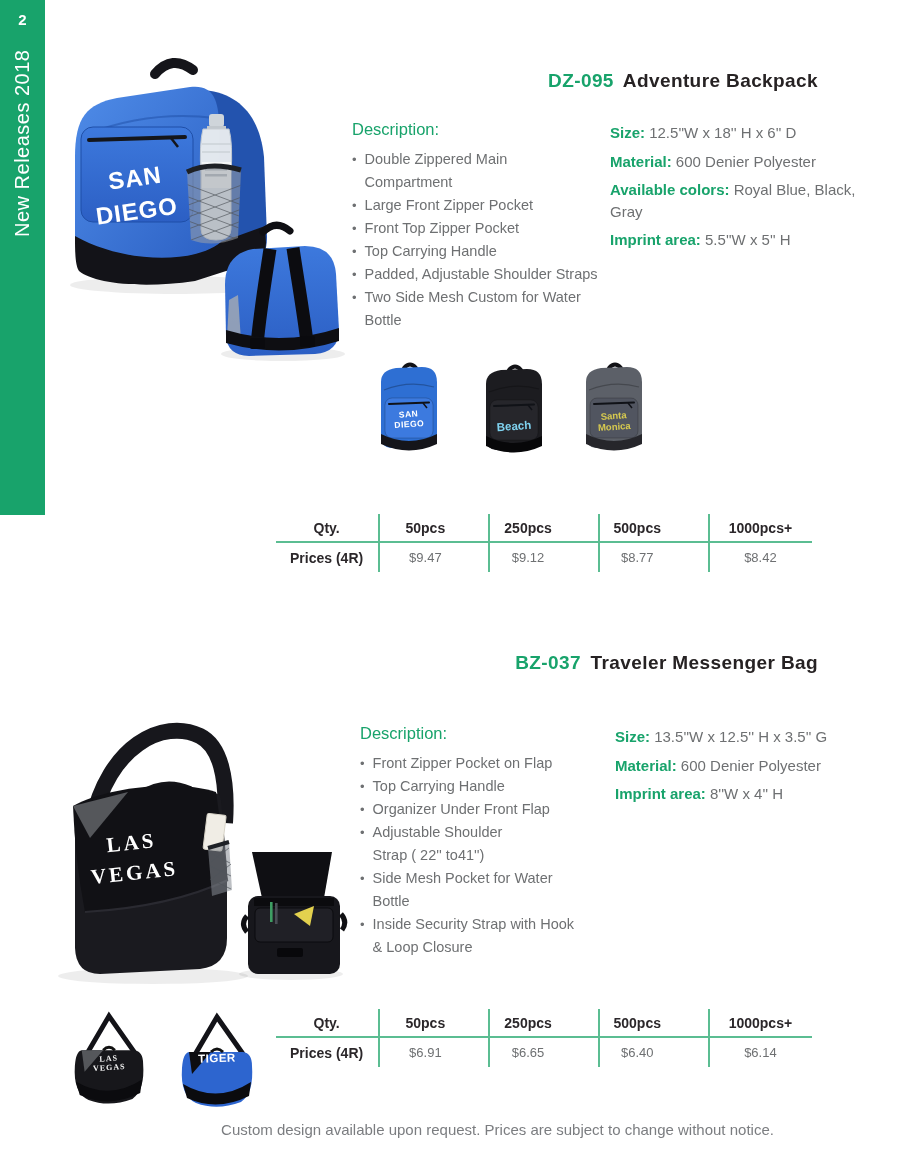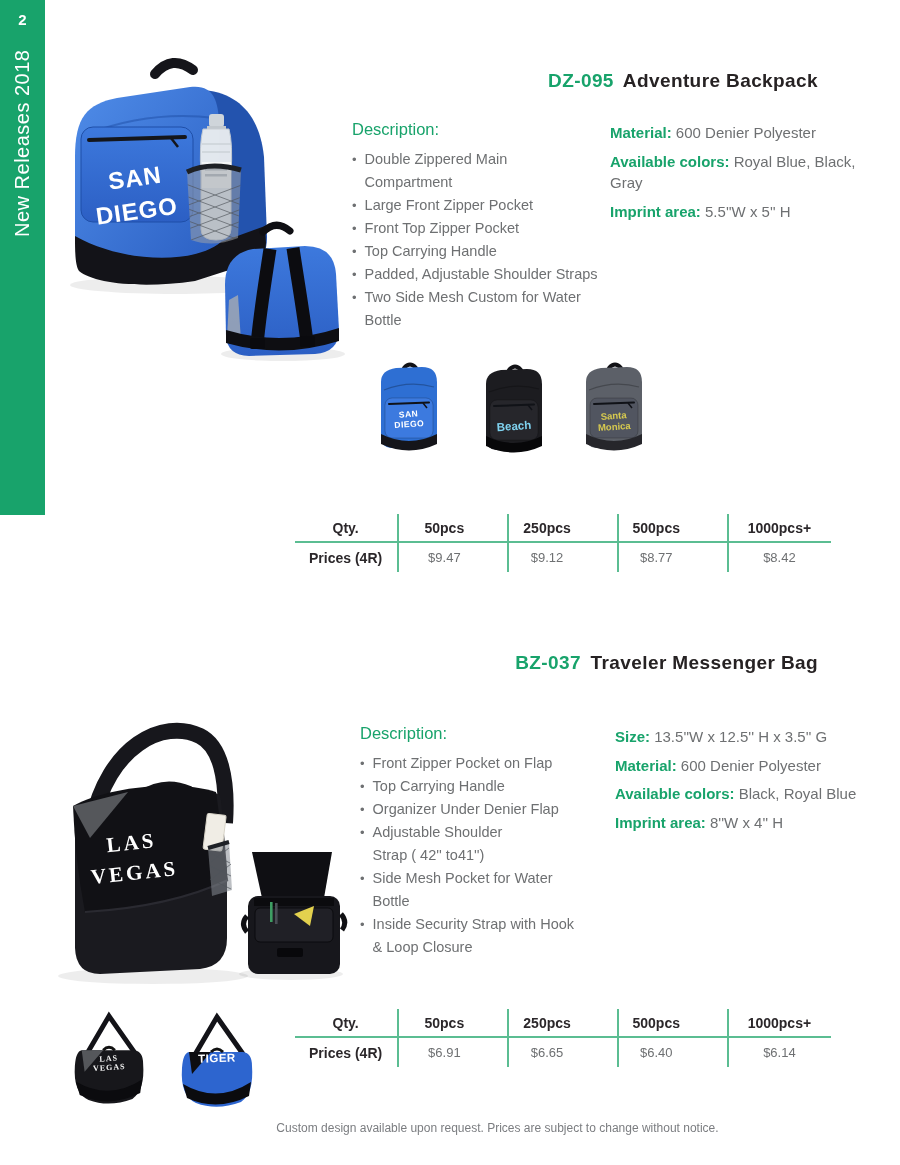--- a/index.html
+++ b/index.html
@@ -32,21 +32,21 @@
   .wD{max-width:195px;} .wE{max-width:206px;}
 
   
   .specs{position:absolute;width:248px;}
   .s1{left:610px;top:122px;} .s2{left:615px;top:726px;}
   .spec{font-size:15px;line-height:21.5px;margin-bottom:7px;}
   .sl{color:#18a36b;font-weight:700;}
   .sv{color:#6e7072;}
 
   
-  .ptable{position:absolute;left:295px;width:536px;height:58px;}
+  .ptable{position:absolute;left:276px;width:536px;height:58px;}
   .pt1{top:514px;} .pt2{top:1009px;}
   .prow{display:flex;align-items:center;}
   .phead{height:27px;border-bottom:2px solid #5bbd92;}
   .pdata{height:29px;}
   .pc{text-align:center;}
   .c0{width:102px;} .c1{width:97px;} .c2{width:110px;} .c3{width:110px;} .c4{width:104px;padding-left:17px;}
   .phead .pc{font-size:14px;font-weight:700;color:#2b272a;}
   .pdata .pc{font-size:13px;color:#6e7072;}
   .pdata .rowlabel{font-size:14px;font-weight:700;color:#2b272a;}
   .vl{position:absolute;top:0;width:2px;height:58px;background:#5bbd92;}
@@ -67,21 +67,21 @@
   .lab-mb1{left:70px;top:1054px;width:78px;font-size:8px;color:#f3f3f3;
            font-family:"Liberation Serif",serif;letter-spacing:1px;}
   .lab-mb2{left:176px;top:1052px;width:82px;font-size:11.5px;color:#fff;
            letter-spacing:.5px;transform:rotate(-2deg);font-weight:800;}
 
   svg text.baglabel{font-family:"Liberation Sans",sans-serif;font-weight:700;fill:#ffffff;}
   svg text.serifl{font-family:"Liberation Serif",serif;font-weight:700;fill:#ffffff;}
 
   
   .footer{position:absolute;left:140px;top:1121px;width:715px;text-align:center;
-          color:#7b7d80;font-size:12px;}
+          color:#7b7d80;font-size:15px;}
 </style>
 </head>
 <body>
 
 <div class="page">
 
   <aside class="sidebar">
     <div class="pagenum">2</div>
     <div class="side-title">New Releases 2018</div>
   </aside>
@@ -179,20 +179,21 @@
           <span class="ft">Padded, Adjustable Shoulder Straps</span>
         </li>
       <li>
           <span class="b">•</span>
           <span class="ft wB">Two Side Mesh Custom for Water Bottle</span>
         </li>
     </ul>
   </div>
 
   <div class="specs s1">
+    <div class="spec"><span class="sl">Size:</span> <span class="sv">12.5''W x 18'' H x 6'' D</span></div>
     <div class="spec"><span class="sl">Material:</span> <span class="sv">600 Denier Polyester</span></div>
     <div class="spec"><span class="sl">Available colors:</span> <span class="sv">Royal Blue, Black, Gray</span></div>
     <div class="spec"><span class="sl">Imprint area:</span> <span class="sv">5.5''W x 5'' H</span></div>
   </div>
 
   <svg class="art art-v1" width="74" height="100" viewBox="0 0 74 100" style="--body:#2e6fd3;--pocket:#3c7adf;--base:#15151a;">
     <defs>
       <g id="bpshape">
         <path d="M32,10 q6,-7 12,0" stroke="#121216" stroke-width="4" fill="none" stroke-linecap="round"></path>
         <path d="M9,24 Q9,12 24,10 L50,9 Q65,9 65,24 L65,78 Q65,88 53,89 L19,90 Q9,89 9,79 Z" fill="var(--body)"></path>
@@ -296,41 +297,40 @@
       <li>
           <span class="b">•</span>
           <span class="ft">Front Zipper Pocket on Flap</span>
         </li>
       <li>
           <span class="b">•</span>
           <span class="ft">Top Carrying Handle</span>
         </li>
       <li>
           <span class="b">•</span>
-          <span class="ft">Organizer Under Denier Flap</span>
-        </li>
-      <li>
-          <span class="b">•</span>
-          <span class="ft wC">Adjustable Shoulder Strap ( 42'' to41'')</span>
+          <span class="ft">Organizer Under Front Flap</span>
+        </li>
+      <li>
+          <span class="b">•</span>
+          <span class="ft wC">Adjustable Shoulder Strap ( 22'' to41'')</span>
         </li>
       <li>
           <span class="b">•</span>
           <span class="ft wD">Side Mesh Pocket for Water Bottle</span>
         </li>
       <li>
           <span class="b">•</span>
           <span class="ft wE">Inside Security Strap with Hook &amp; Loop Closure</span>
         </li>
     </ul>
   </div>
 
   <div class="specs s2">
     <div class="spec"><span class="sl">Size:</span> <span class="sv">13.5''W x 12.5'' H x 3.5'' G</span></div>
     <div class="spec"><span class="sl">Material:</span> <span class="sv">600 Denier Polyester</span></div>
-    <div class="spec"><span class="sl">Available colors:</span> <span class="sv">Black, Royal Blue</span></div>
     <div class="spec"><span class="sl">Imprint area:</span> <span class="sv">8''W x 4'' H</span></div>
   </div>
 
   <svg class="art art-m1" width="78" height="104" viewBox="0 0 80 104" style="--flap:#17171b;--accent:#55575b;">
     <defs>
       <g id="mbshape">
         <path d="M16,50 L40,9 L66,46" stroke="#131318" stroke-width="5" fill="none"></path>
         <path d="M12,44 L66,44 Q75,45 75,58 Q77,85 64,94 Q40,103 19,95 Q3,88 5,60 Q6,45 12,44 Z" fill="var(--flap)"></path>
         <path d="M12,44 L34,44 L15,66 Z" fill="var(--accent)"></path>
         <path d="M34,44 q6,-6 12,0" stroke="#111111" stroke-width="3" fill="none"></path>

